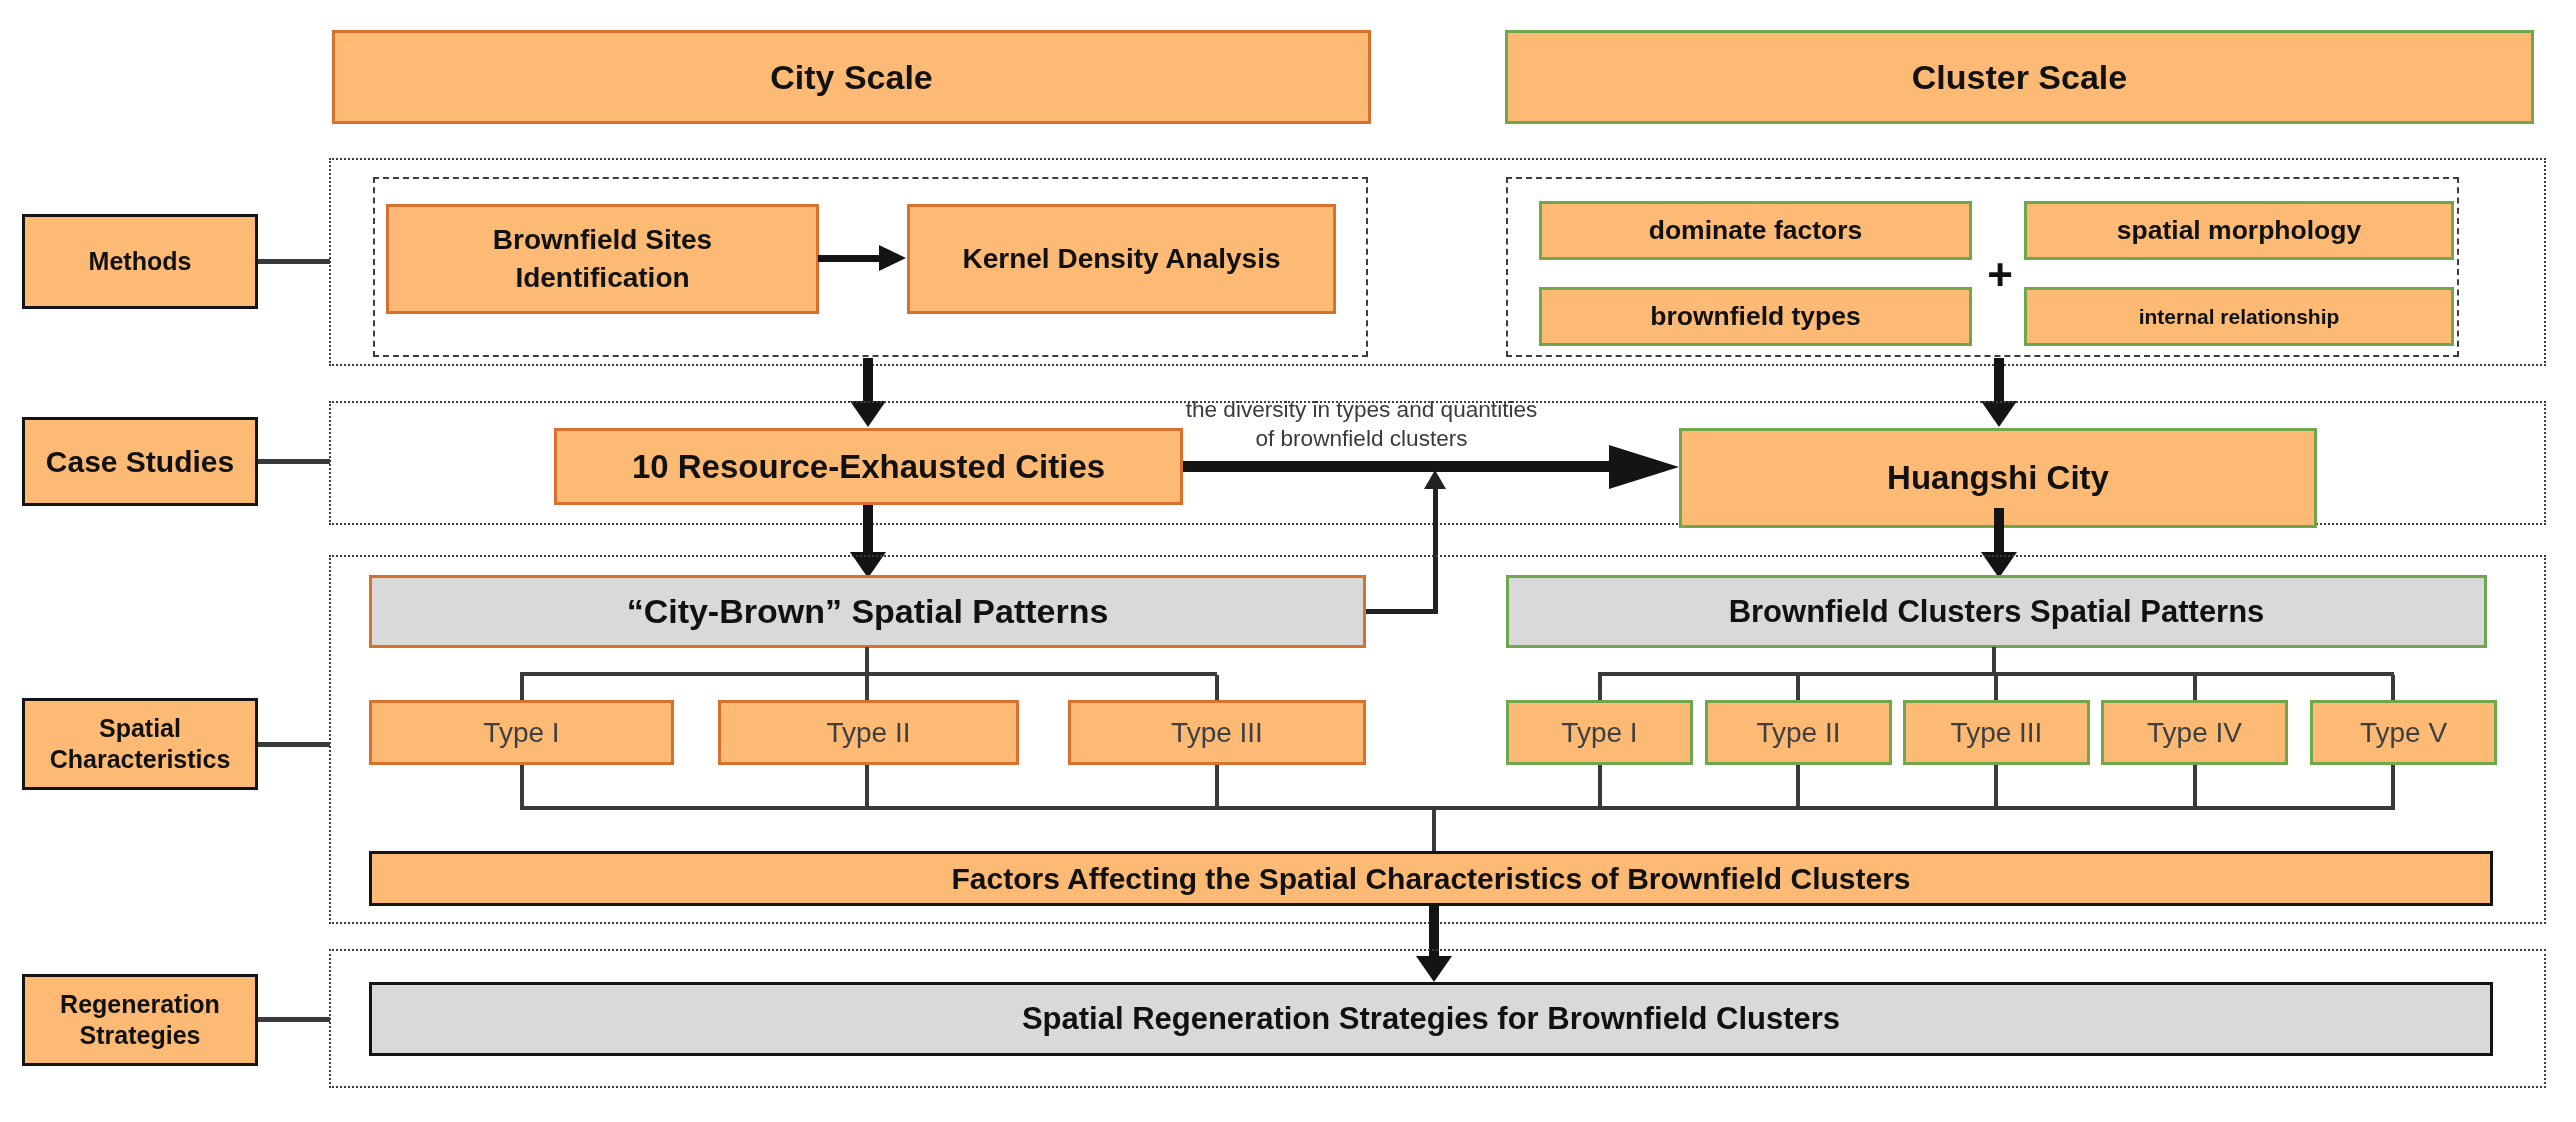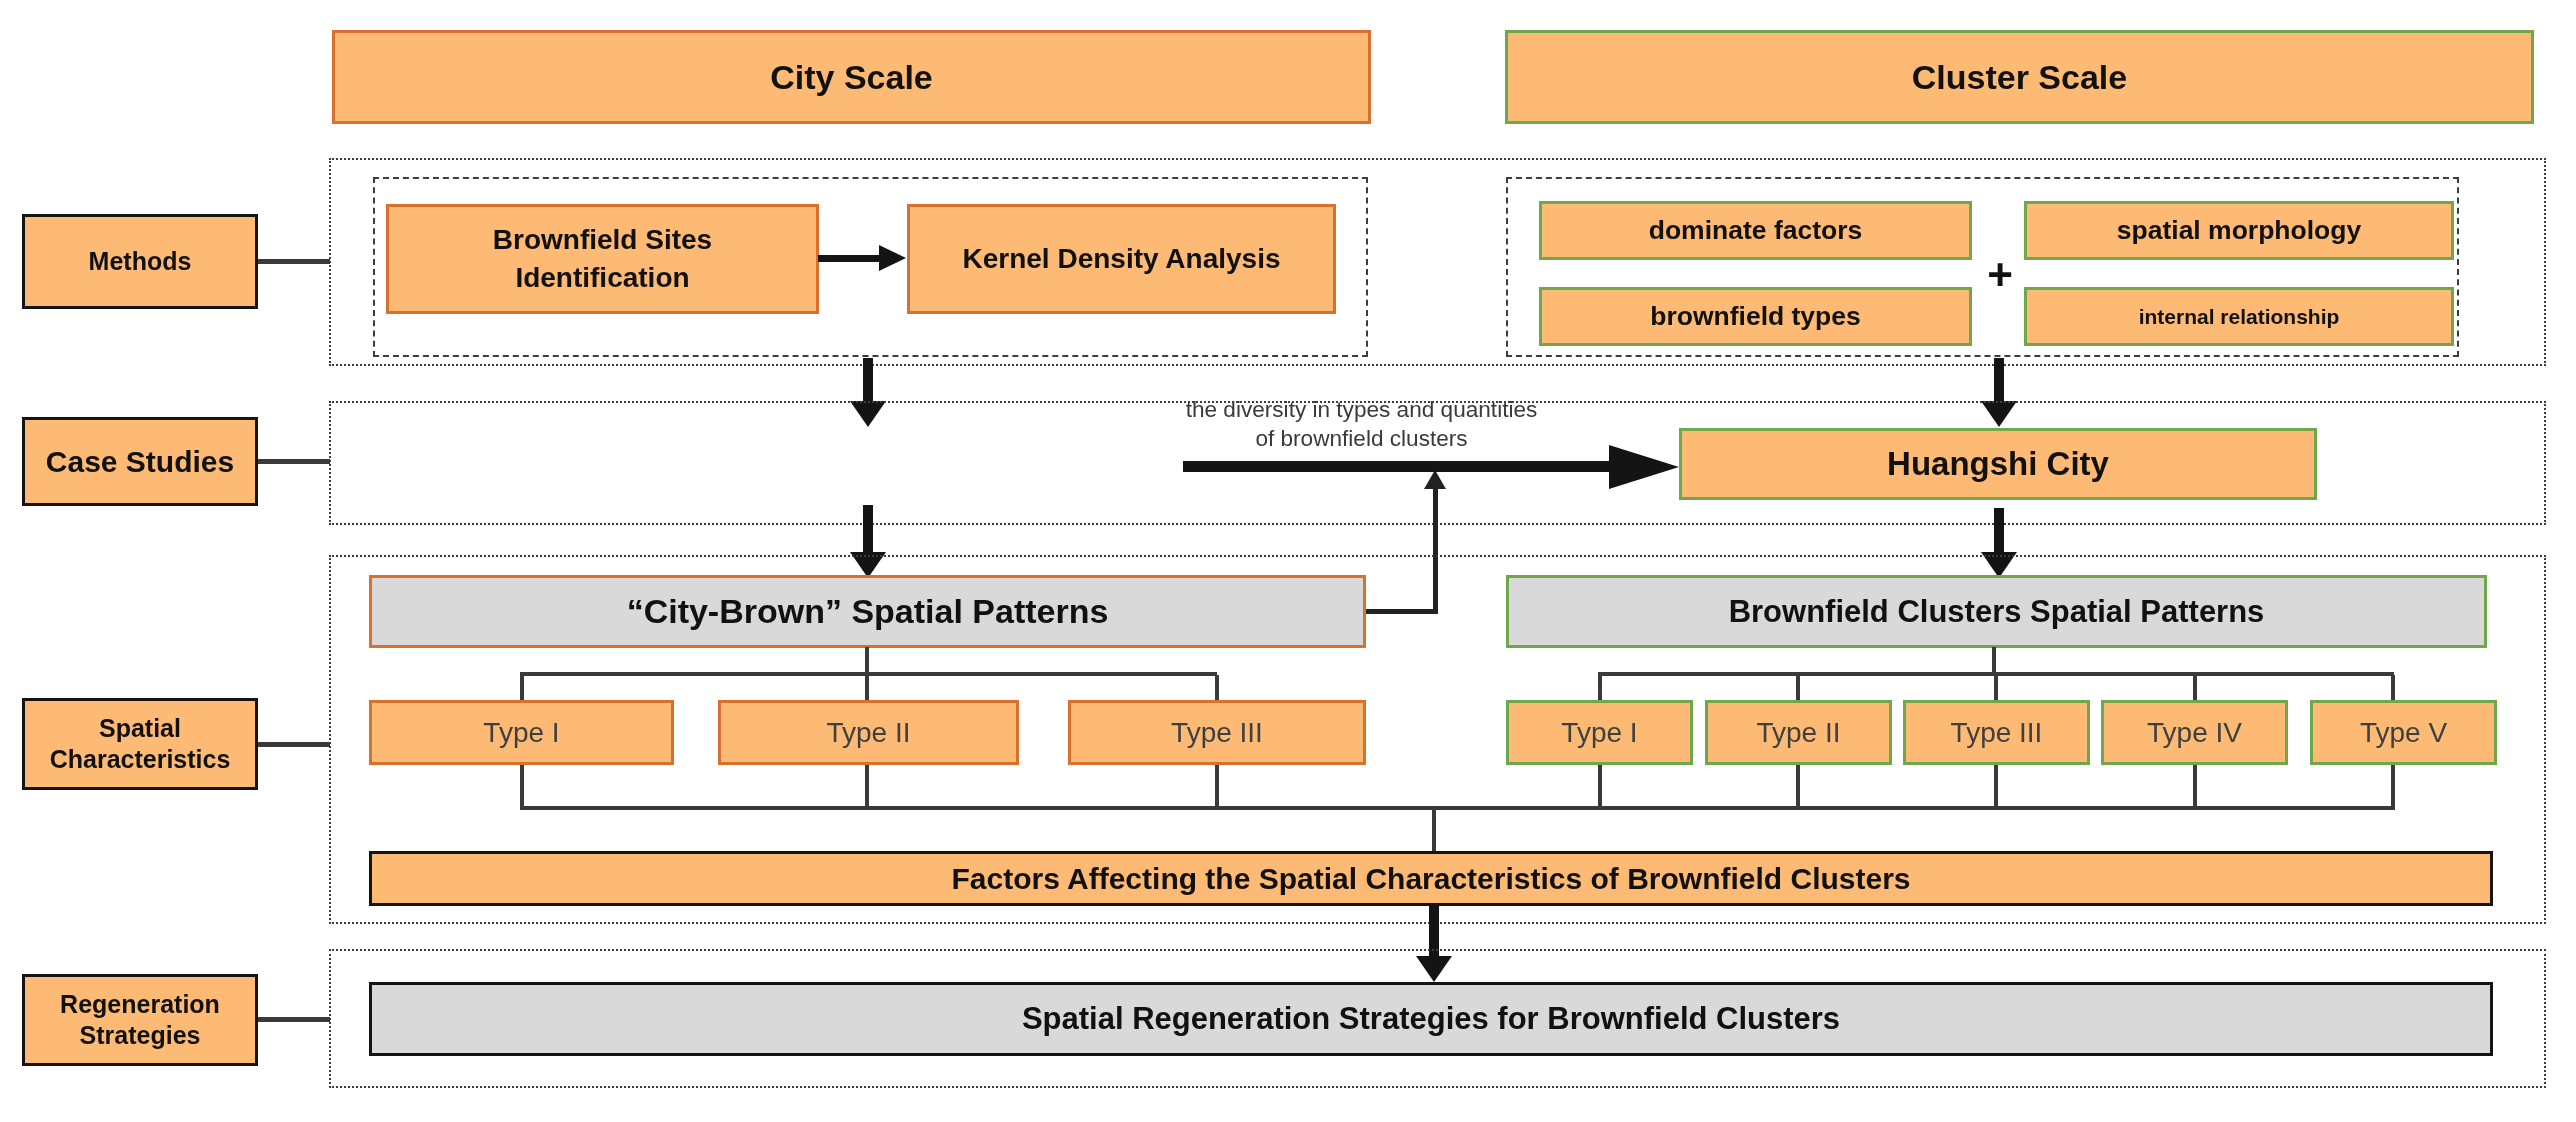--- a/index.html
+++ b/index.html
@@ -102,21 +102,24 @@
     <div class="shaft" style="left:863px;top:358px;width:10px;height:44px;"></div>
     <div class="tri tri-down" style="left:850px;top:401px;"></div>
   </div>
   <div>
     <div class="shaft" style="left:1994px;top:358px;width:10px;height:44px;"></div>
     <div class="tri tri-down" style="left:1981px;top:401px;"></div>
   </div>
 
   <div class="dotted" style="left:329px;top:401px;width:2217px;height:124px;"></div>
 
-  <div class="box green-b bold" style="left:1679px;top:428px;width:638px;height:72px;font-size:33px;">
+  <div class="box orange-b bold" style="left:554px;top:428px;width:629px;height:77px;font-size:33px;">
+    <span>10 Resource-Exhausted Cities</span>
+  </div>
+  <div class="box green-b bold" style="left:1679px;top:428px;width:638px;height:100px;font-size:33px;">
     <span>Huangshi City</span>
   </div>
 
   <div class="annotation" style="left:1127px;top:395px;width:469px;">
     <div>the diversity in types and quantities</div>
     <div>of brownfield clusters</div>
   </div>
 
   <div>
     <div class="shaft" style="left:1183px;top:461px;width:426px;height:11px;"></div>

